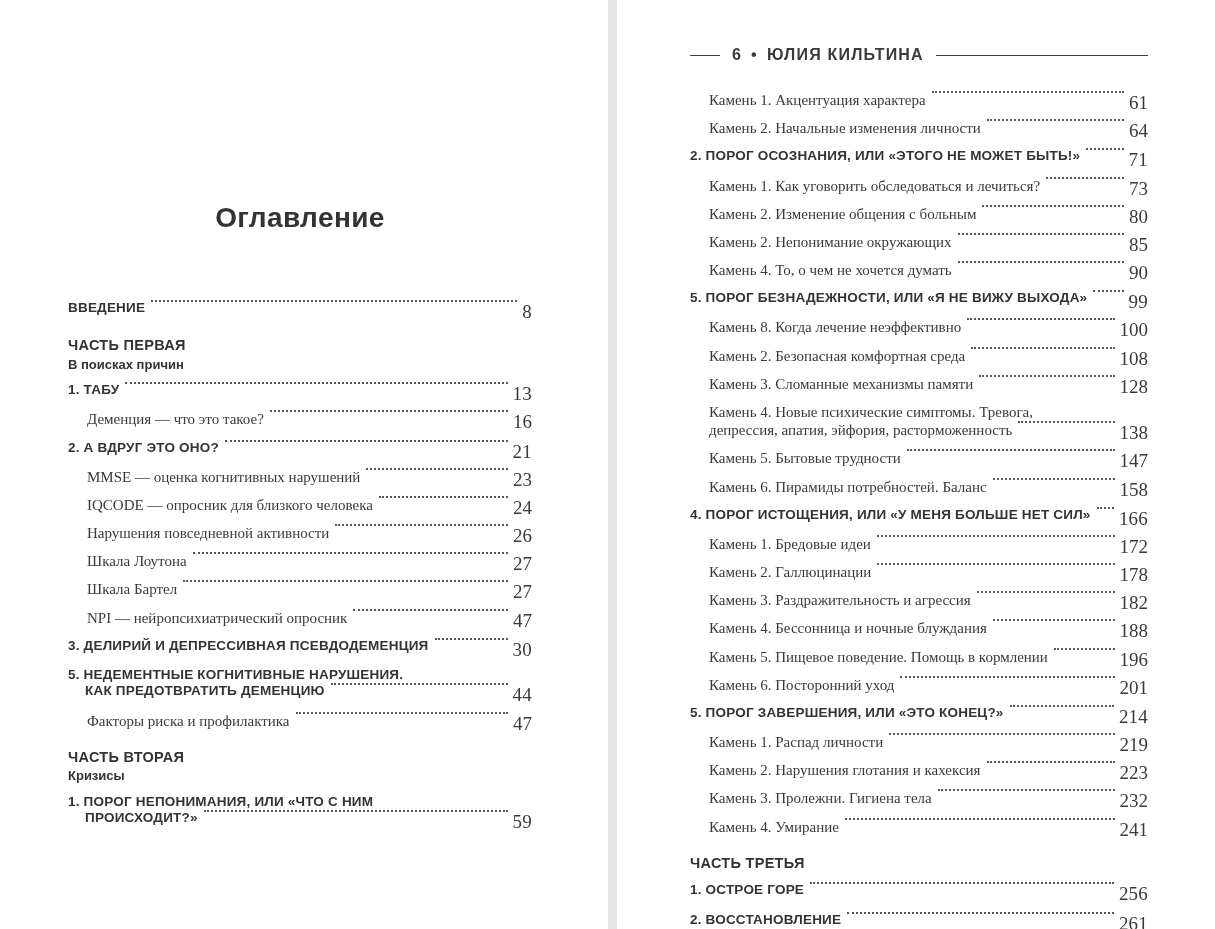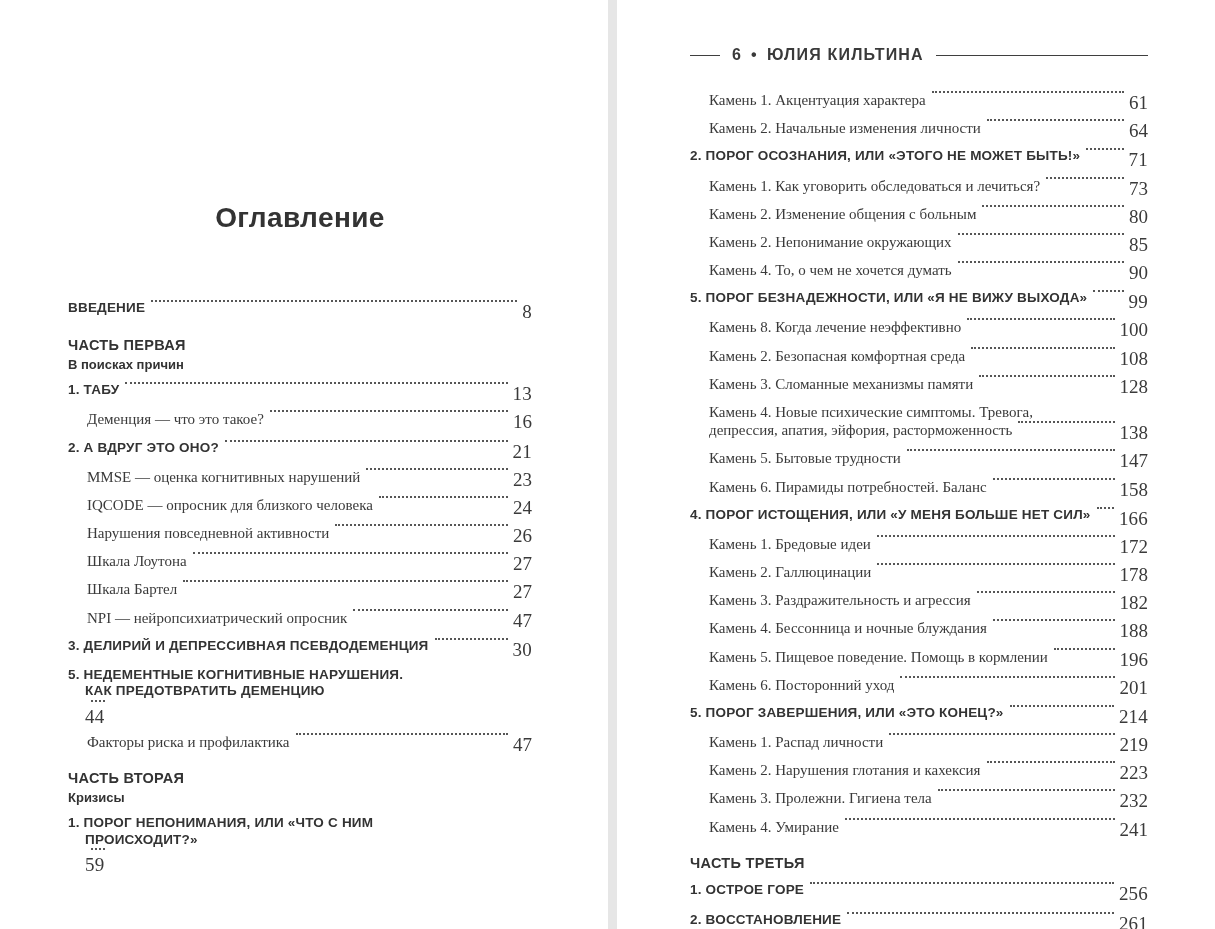--- a/index.html
+++ b/index.html
@@ -28,21 +28,21 @@
   .rule-right{flex:1 1 auto;}
   .header-text{white-space:nowrap;display:flex;gap:9px;align-items:baseline;}
 
   .toc-entry{margin:0 0 5px 0;}
   .toc-entry .line{display:flex;align-items:flex-start;line-height:1.22;}
   .toc-entry.main{
     font-family:"Liberation Sans",sans-serif;font-weight:700;font-size:13.5px;
     letter-spacing:.2px;color:#333333;margin-top:6px;
   }
   .toc-entry.sub{font-size:15px;padding-left:19px;}
-  .toc-entry.main .line.cont{padding-left:17px;flex-direction:column;}
+  .toc-entry.main .line.cont{padding-left:17px;}
   .label{flex:0 1 auto;}
   .leader{
     flex:1 1 auto;min-width:14px;margin:0 5px 3px 6px;
     border-bottom:2px dotted #565656;
   }
   .pg{
     flex:0 0 auto;font-family:"Liberation Serif",serif;font-weight:400;
     font-size:19px;color:#3a3a3a;
   }
 

